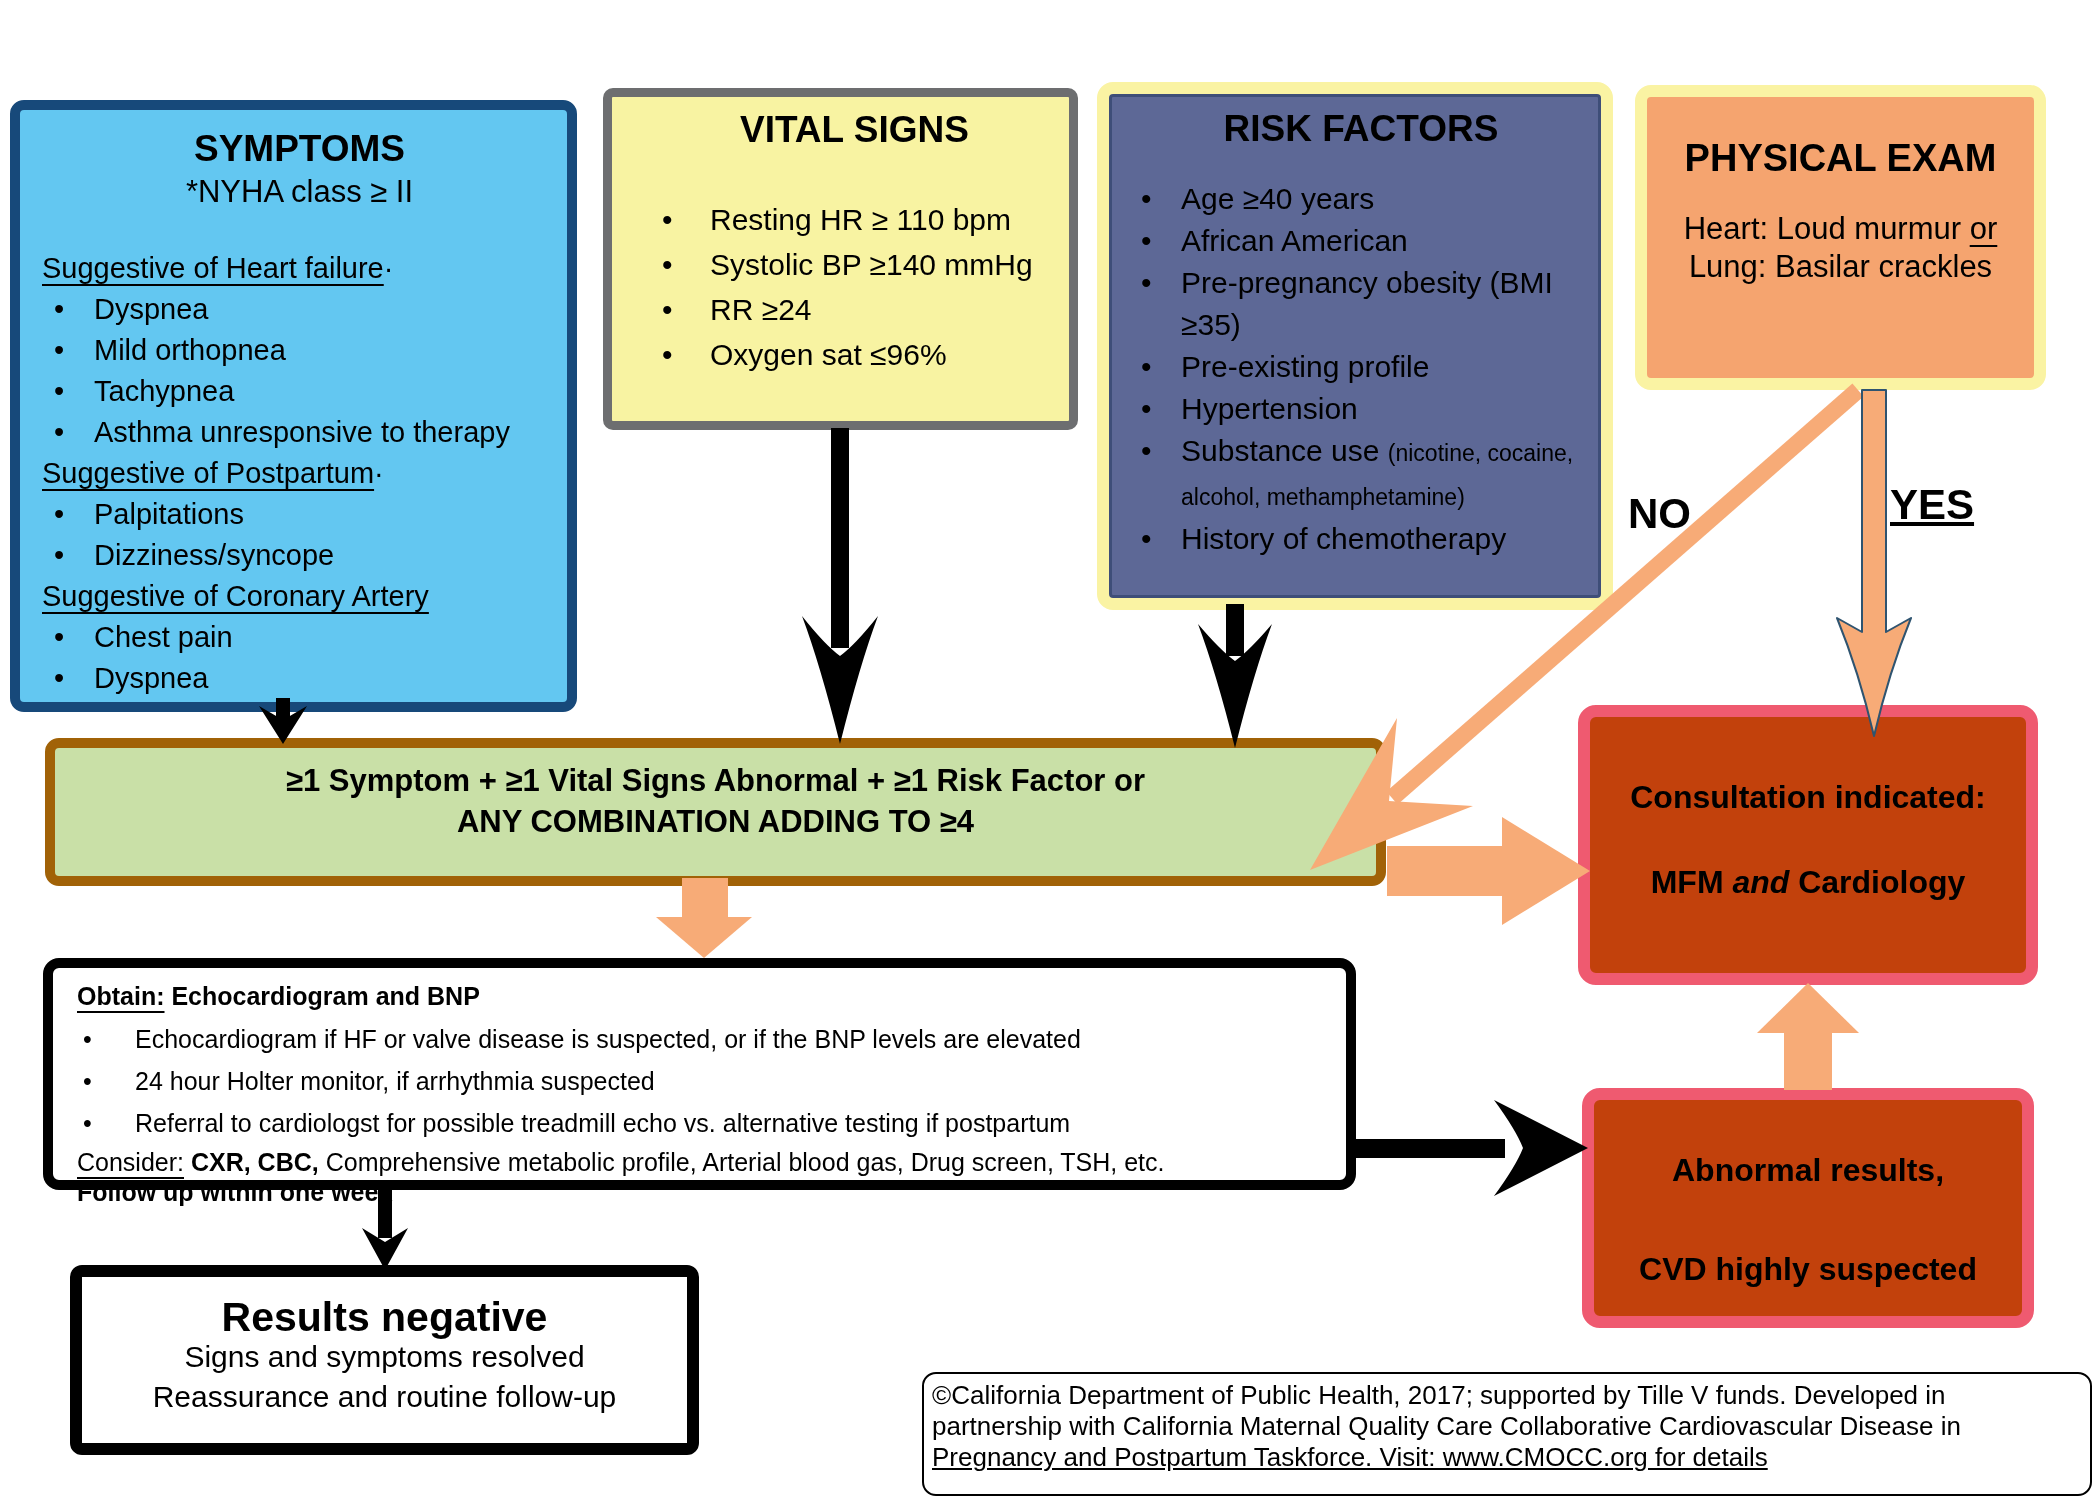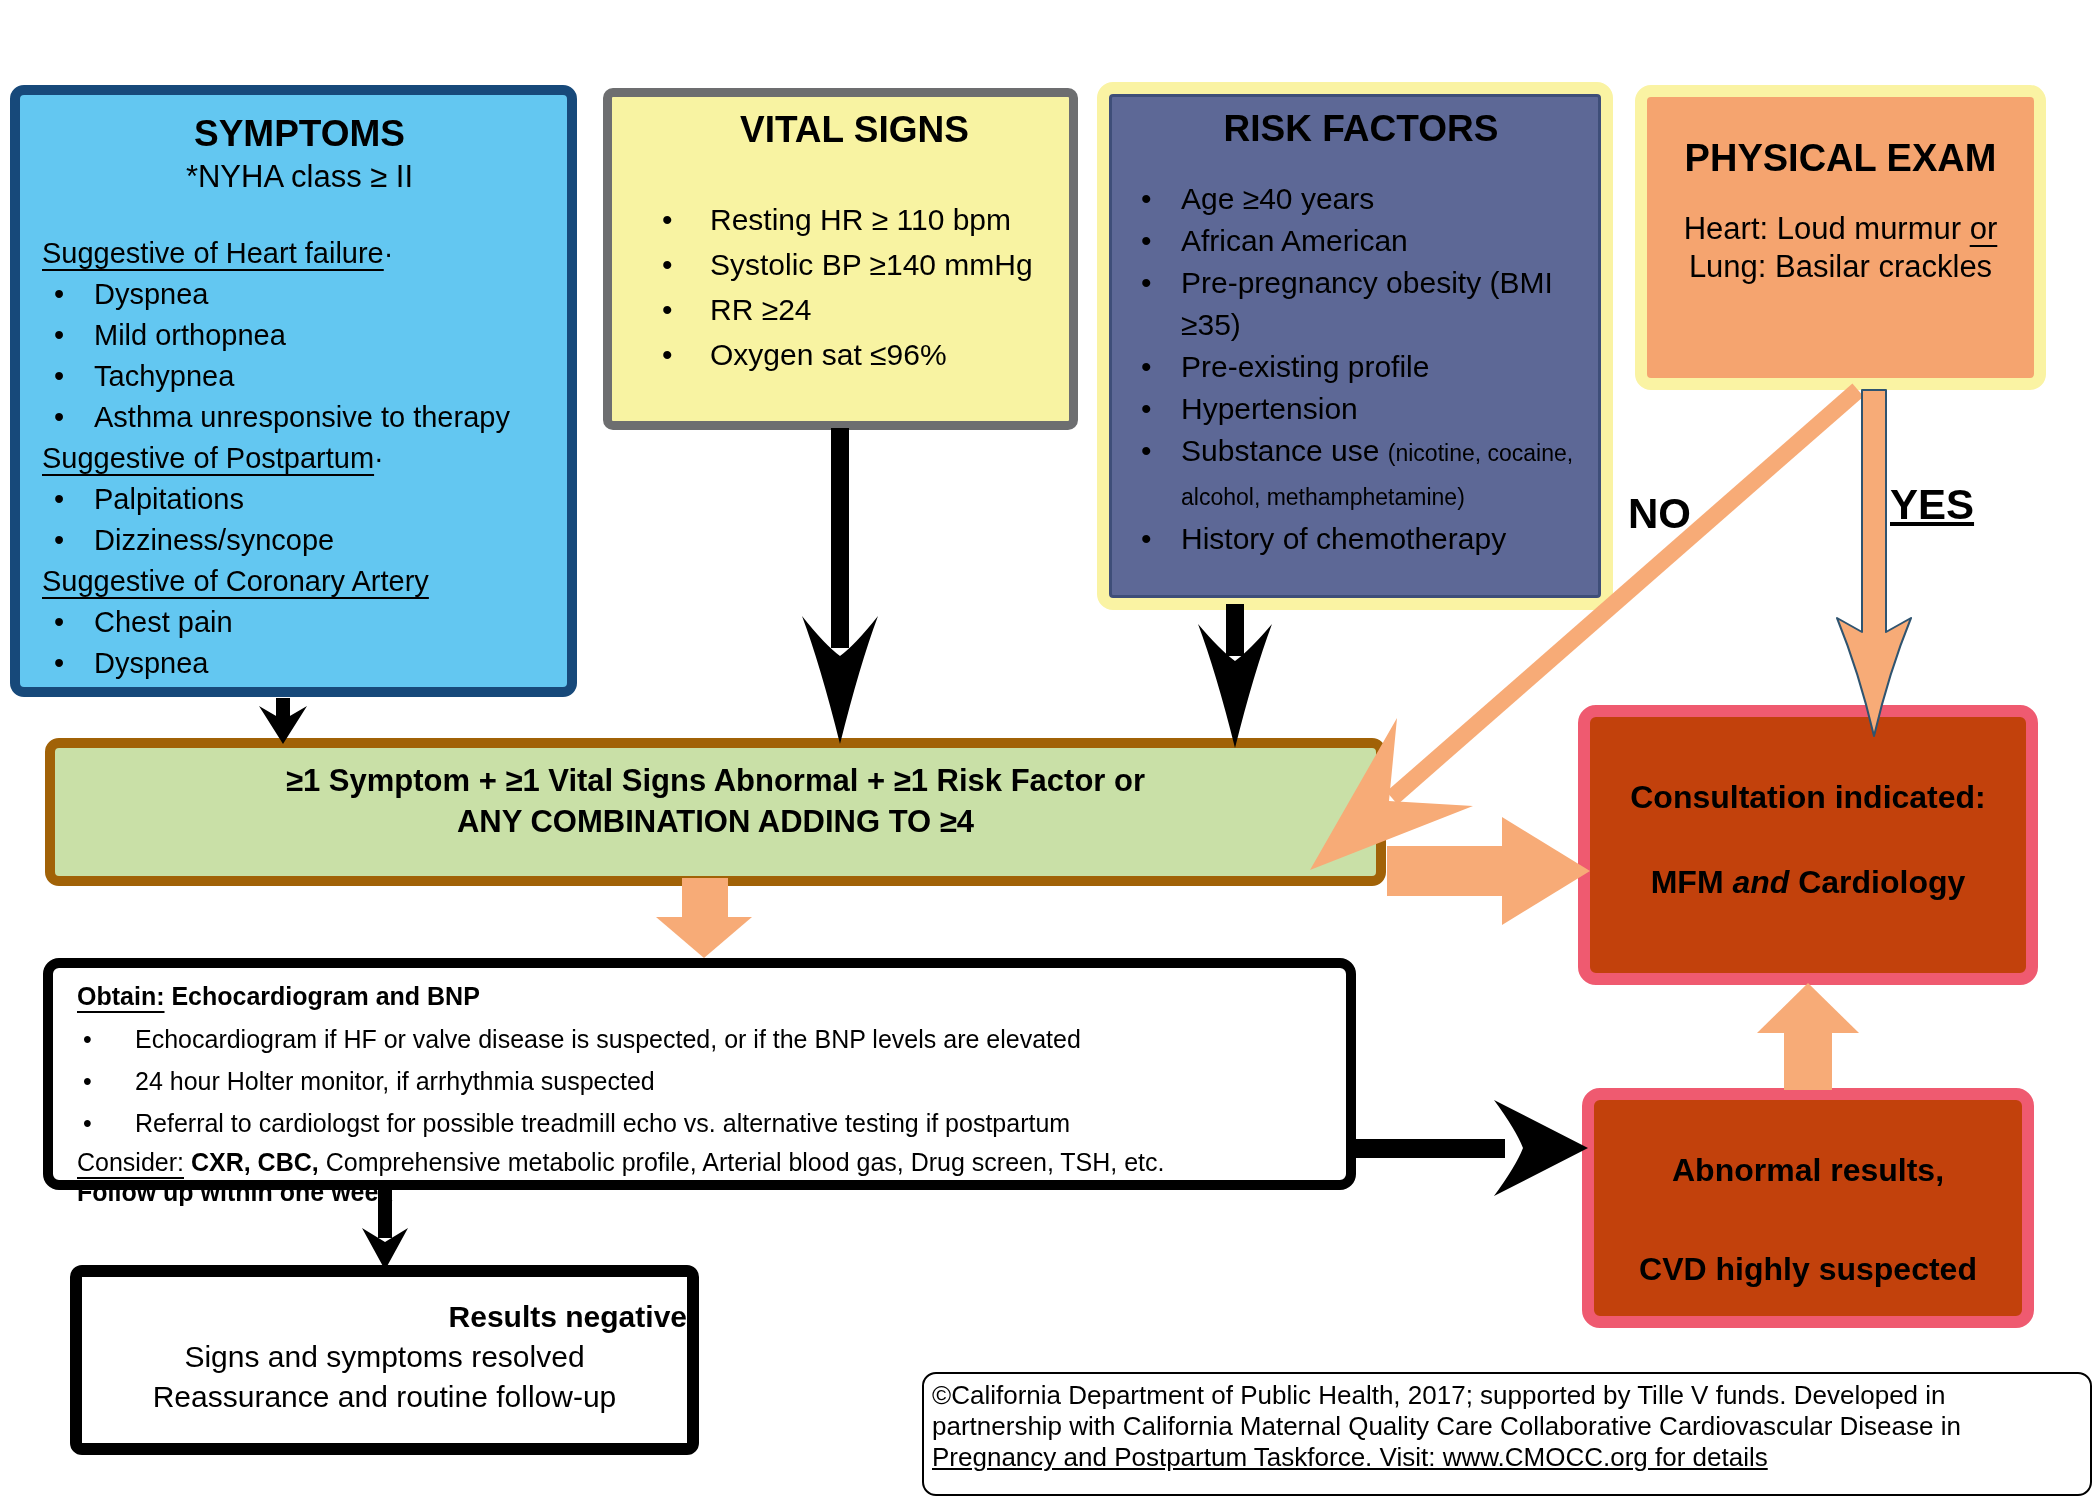--- a/index.html
+++ b/index.html
@@ -3,21 +3,21 @@
 <meta charset="utf-8">
 <style>
   html,body{margin:0;padding:0;background:#fff;}
   .canvas{position:relative;width:2100px;height:1500px;background:#fff;overflow:hidden;
           font-family:"Liberation Sans",sans-serif;color:#000;}
   .box{position:absolute;box-sizing:border-box;z-index:1;}
   .arrow-layer{position:absolute;left:0;top:0;width:2100px;height:1500px;z-index:5;pointer-events:none;}
   .flabel{position:absolute;z-index:6;font-weight:700;font-size:42px;}
 
   
-  .symptoms{left:10px;top:85px;width:567px;height:612px;background:#63C7F1;
+  .symptoms{left:10px;top:100px;width:567px;height:612px;background:#63C7F1;
             border:10px solid #17497A;border-radius:14px;padding:8px 10px 0 22px;
             font-size:29px;line-height:41px;}
   .symptoms .title{font-size:37px;font-weight:700;text-align:center;line-height:46px;margin-top:8px;}
   .symptoms .subtitle{font-size:31px;text-align:center;line-height:40px;}
   .symptoms .gap{height:36px;}
   .u{text-decoration:underline;text-underline-offset:6px;text-decoration-thickness:2px;}
 
   .bullets{list-style:none;margin:0;padding:0;}
   .bullets li{position:relative;padding-left:52px;}
   .bullets .b{position:absolute;left:12px;}
@@ -53,21 +53,21 @@
   .obtain .bullets li{padding-left:58px;margin-top:13px;line-height:29px;}
   .obtain .bullets .b{left:6px;}
   .obtain .consider{margin-top:9px;line-height:30px;}
   .obtain .followup{font-weight:700;line-height:30px;}
   .bold{font-weight:700;}
   .ital{font-style:italic;}
 
   .results{left:70px;top:1265px;width:629px;height:190px;background:#fff;
            border:12px solid #000;border-radius:12px;text-align:center;padding-top:20px;
            font-size:30px;line-height:40px;}
-  .results .t{font-weight:700;font-size:30px;text-align:right;}
+  .results .t{font-weight:700;font-size:41px;}
 
   .pinkbox{background:#c2410c;border:12px solid #EF5A70;border-radius:18px;
            text-align:center;font-weight:700;font-size:32px;}
   .consult{left:1578px;top:705px;width:460px;height:280px;}
   .consult .l1{margin-top:62px;}
   .consult .l2{margin-top:48px;}
   .abnormal{left:1582px;top:1088px;width:452px;height:240px;}
   .abnormal .l1{margin-top:52px;}
   .abnormal .l2{margin-top:62px;}
 

